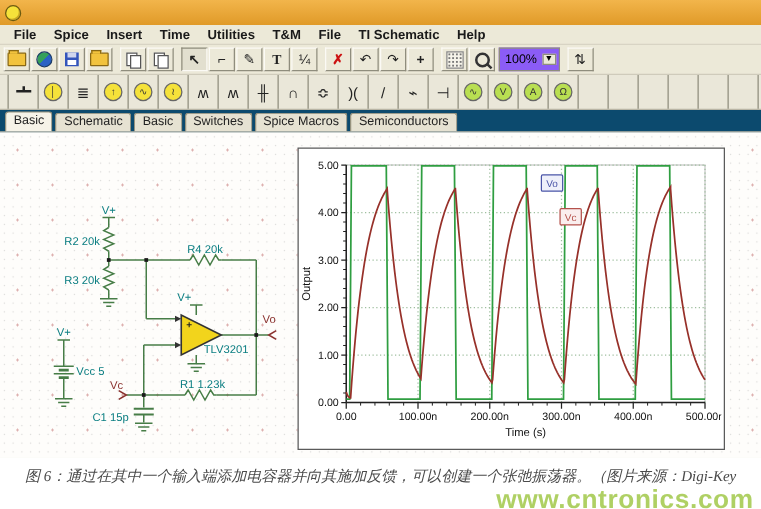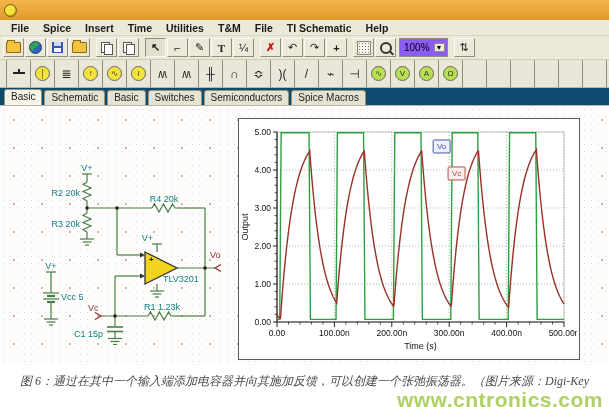--- a/index.html
+++ b/index.html
@@ -193,22 +193,22 @@
       <div class="cc"></div>
       <div class="cc"></div>
       <div class="cc"></div>
     </div>
 
   <div class="tabsbar" id="tabsbar">
       <div class="tab active">Basic</div>
       <div class="tab">Schematic</div>
       <div class="tab">Basic</div>
       <div class="tab">Switches</div>
+      <div class="tab">Spice Macros</div>
       <div class="tab">Semiconductors</div>
-      <div class="tab">Spice Macros</div>
     </div>
 
   <div class="canvas">
 
     <svg class="schsvg" width="609" height="260">
       <g stroke="#477d47" stroke-width="1.2" fill="none">
 
         <line x1="82" y1="68" x2="92" y2="68"></line>
           <line x1="87" y1="68" x2="87" y2="76"></line>
 

